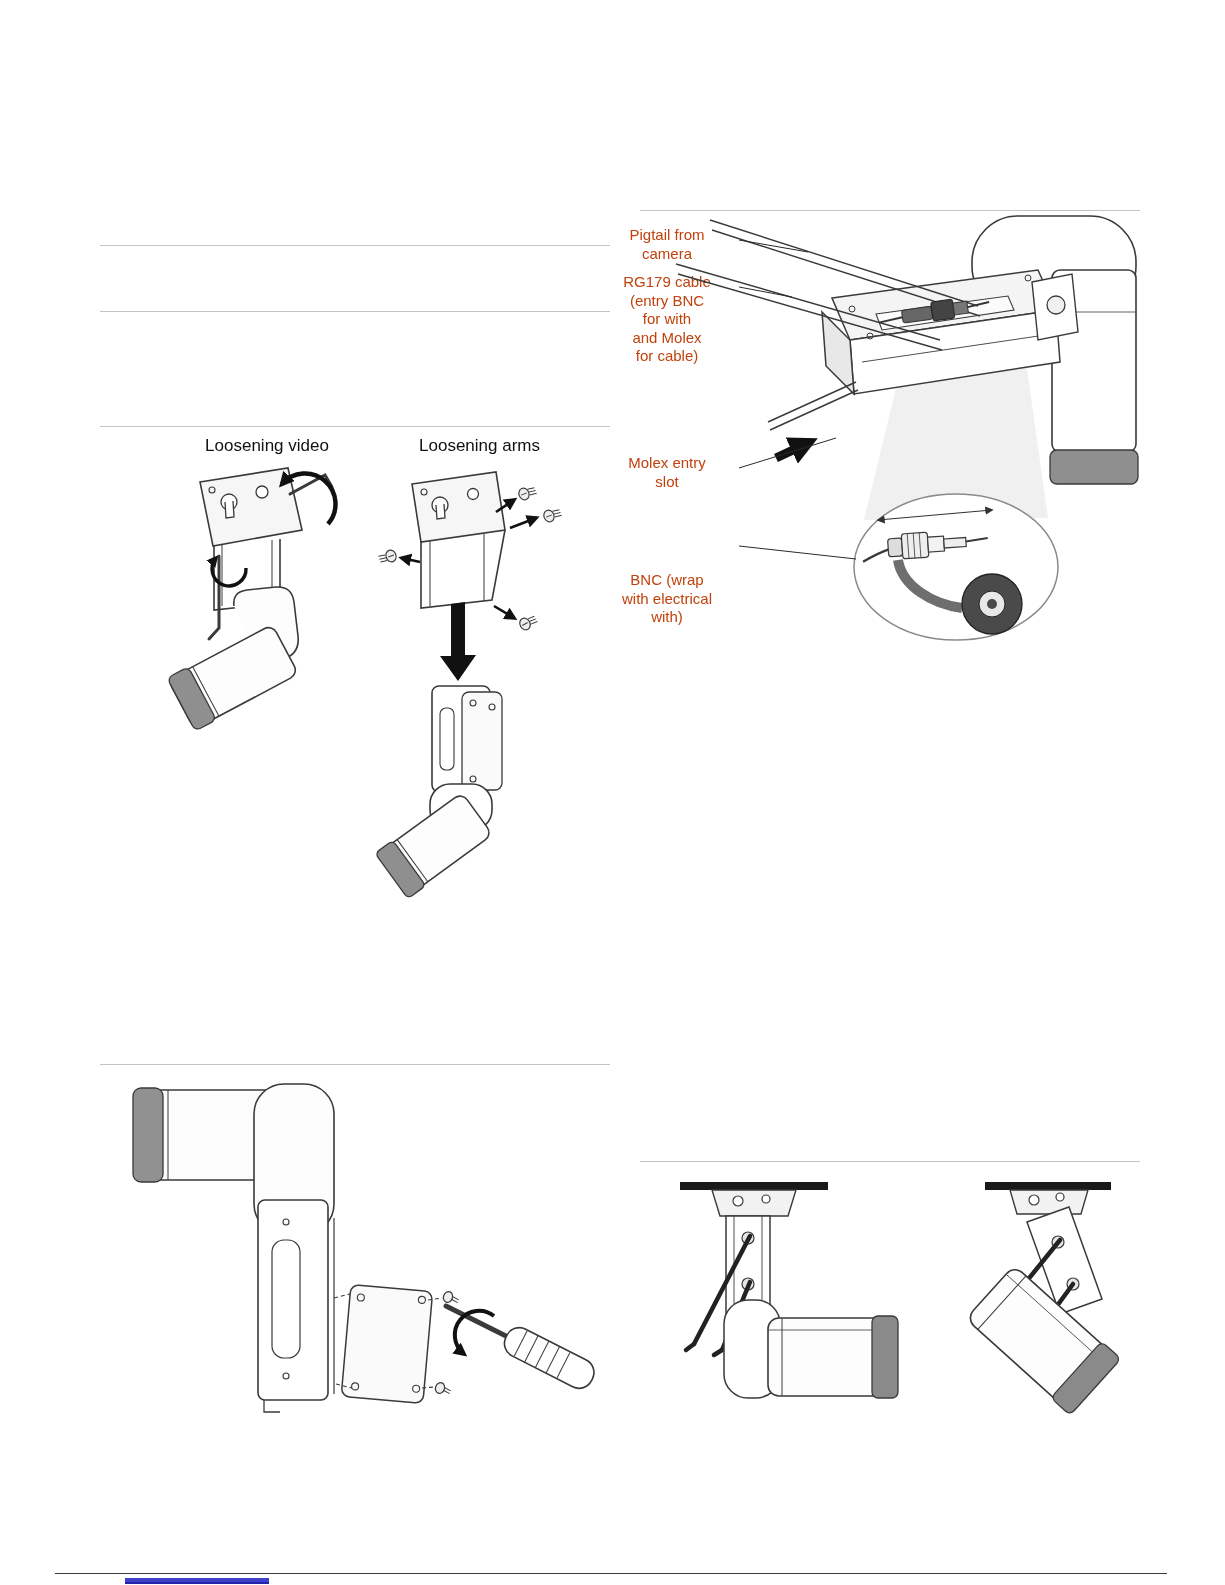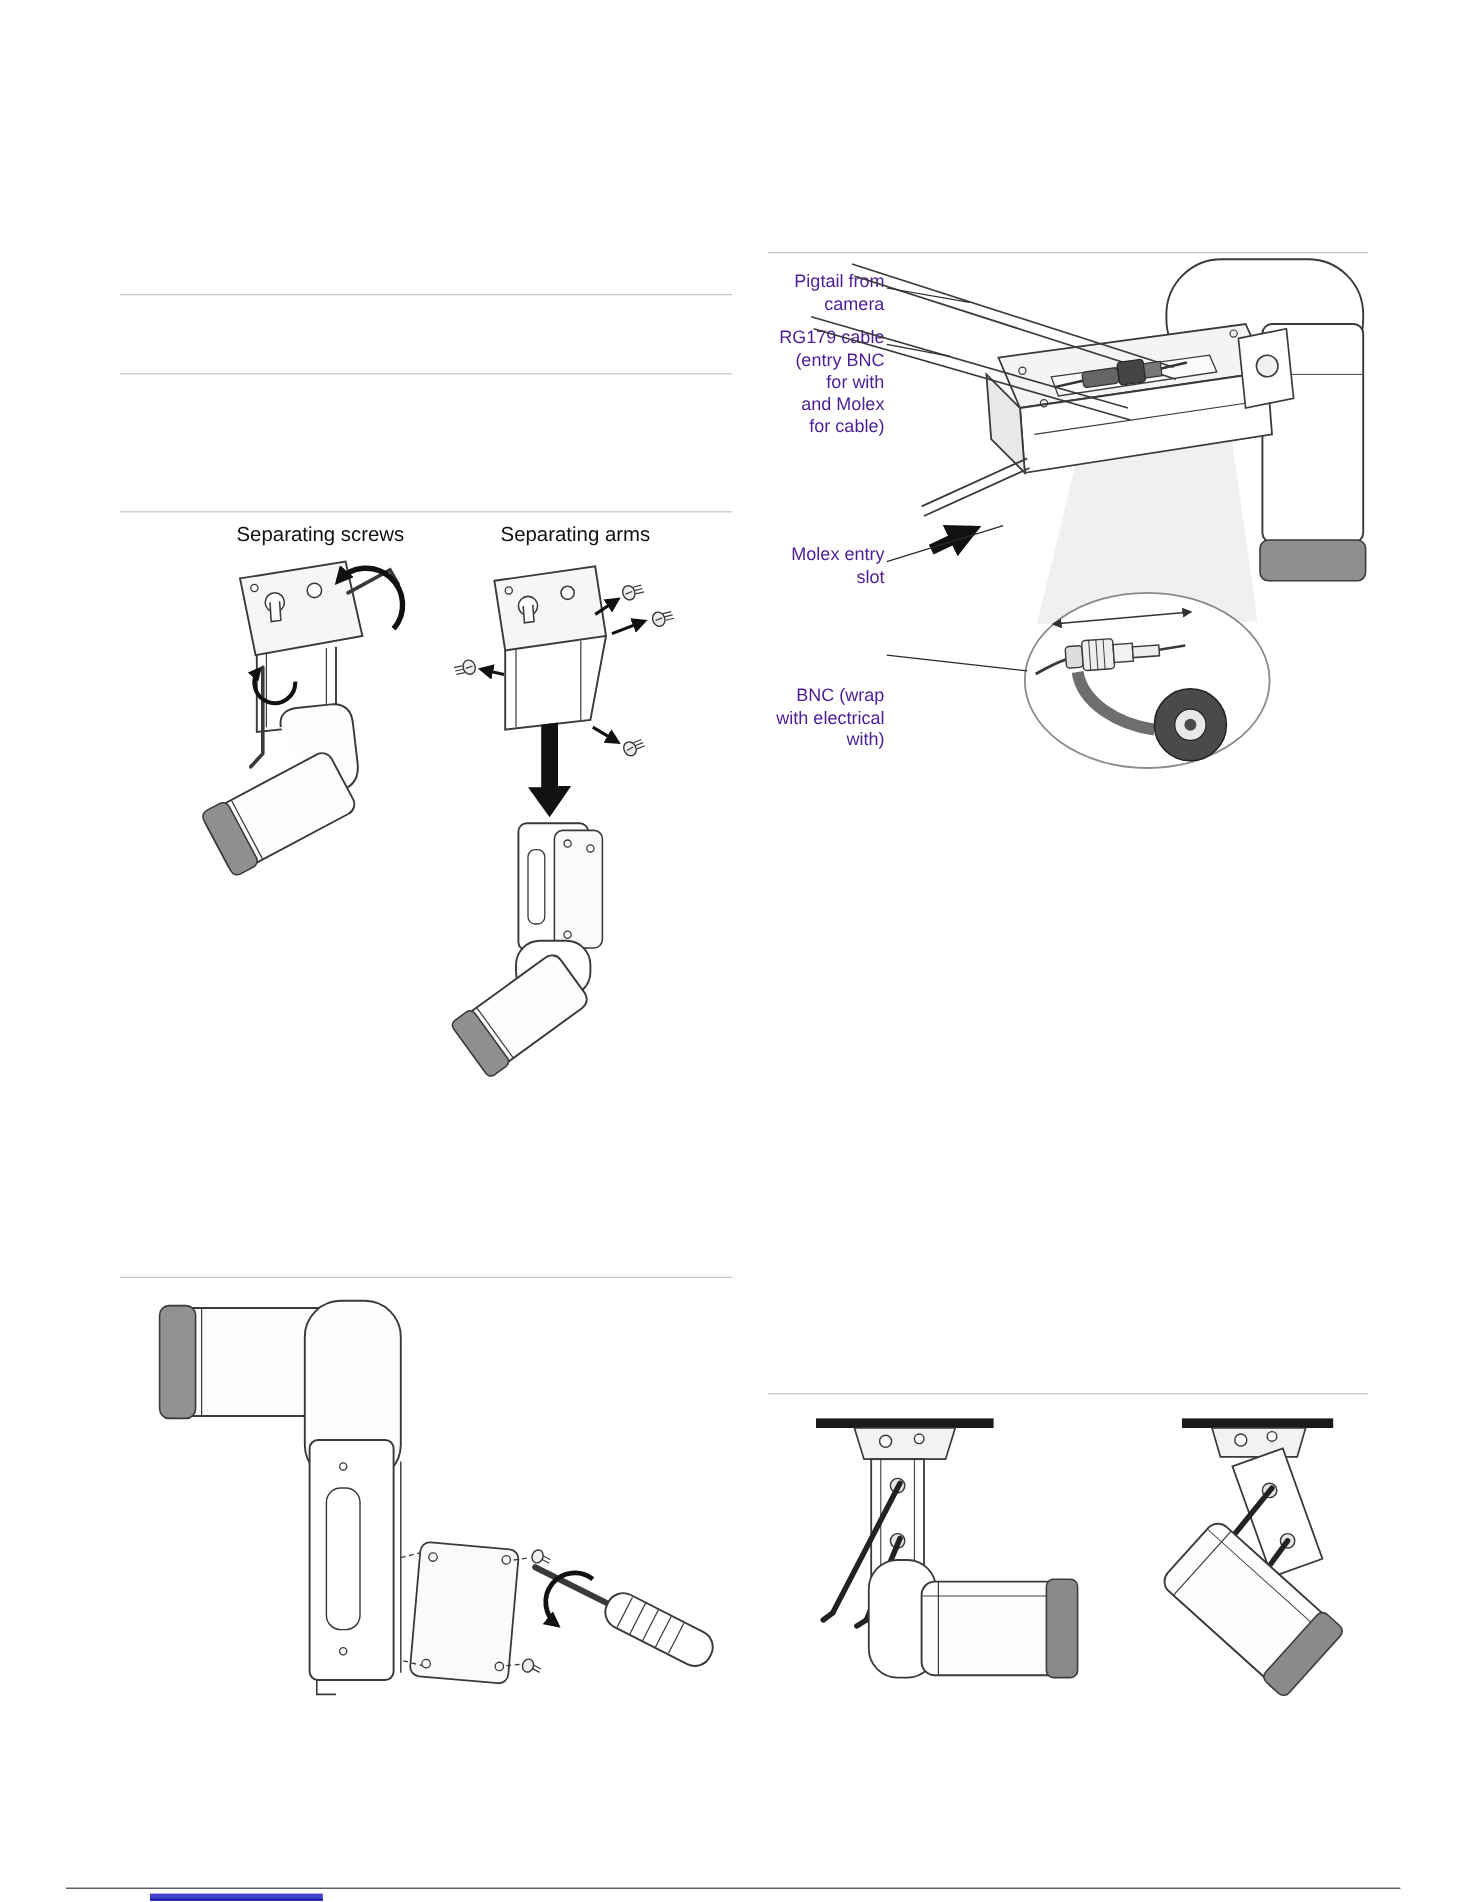--- a/index.html
+++ b/index.html
@@ -4,39 +4,39 @@
 <style>
   * { margin:0; padding:0; box-sizing:border-box; }
   html,body { background:#ffffff; }
   .page {
     position:relative; width:1225px; height:1585px; background:#fff;
     font-family:"Liberation Sans", sans-serif; color:#1a1a1a; overflow:hidden;
   }
   .abs { position:absolute; }
   .rule { position:absolute; height:1px; background:#c4c4c4; }
   .fig-title { position:absolute; font-size:17px; color:#111; text-align:center; }
-  .callout { position:absolute; width:140px; font-size:15px; line-height:18.6px; text-align:right; color:#4c1d95; }
+  .callout { position:absolute; width:140px; font-size:15px; line-height:18.6px; text-align:center; color:#c2410c; }
   .footer-rule { position:absolute; height:1px; background:#3a3a3a; }
   .footer-link { position:absolute; height:6px; background:#4040c8; border-bottom:2px solid #2222aa; cursor:pointer; }
   svg { display:block; }
 </style>
 </head>
 <body>
 
 <div class="page">
 
   <div class="rule" style="left:100px; top:245px; width:510px;"></div>
   <div class="rule" style="left:100px; top:311px; width:510px;"></div>
   <div class="rule" style="left:100px; top:426px; width:510px;"></div>
   <div class="rule" style="left:100px; top:1064px; width:510px;"></div>
   <div class="rule" style="left:640px; top:210px; width:500px;"></div>
   <div class="rule" style="left:640px; top:1161px; width:500px;"></div>
 
-  <div class="fig-title" style="left:162px; top:436px; width:210px;">Separating screws</div>
-  <div class="fig-title" style="left:372px; top:436px; width:215px;">Separating arms</div>
+  <div class="fig-title" style="left:162px; top:436px; width:210px;">Loosening video</div>
+  <div class="fig-title" style="left:372px; top:436px; width:215px;">Loosening arms</div>
 
   <svg class="abs" style="left:162px; top:460px;" width="210" height="290" viewBox="0 0 210 290">
     <defs>
       <marker id="k1" viewBox="0 0 10 10" refX="7" refY="5" markerWidth="3.4" markerHeight="3.4" orient="auto">
         <path d="M0 0 L10 5 L0 10 z" fill="#111"></path>
       </marker>
     </defs>
 
     <g>
       <path d="M38 22 L126 8 L140 70 L51 86 Z" fill="#f6f6f6" stroke="#3a3a3a" stroke-width="1.6"></path>

